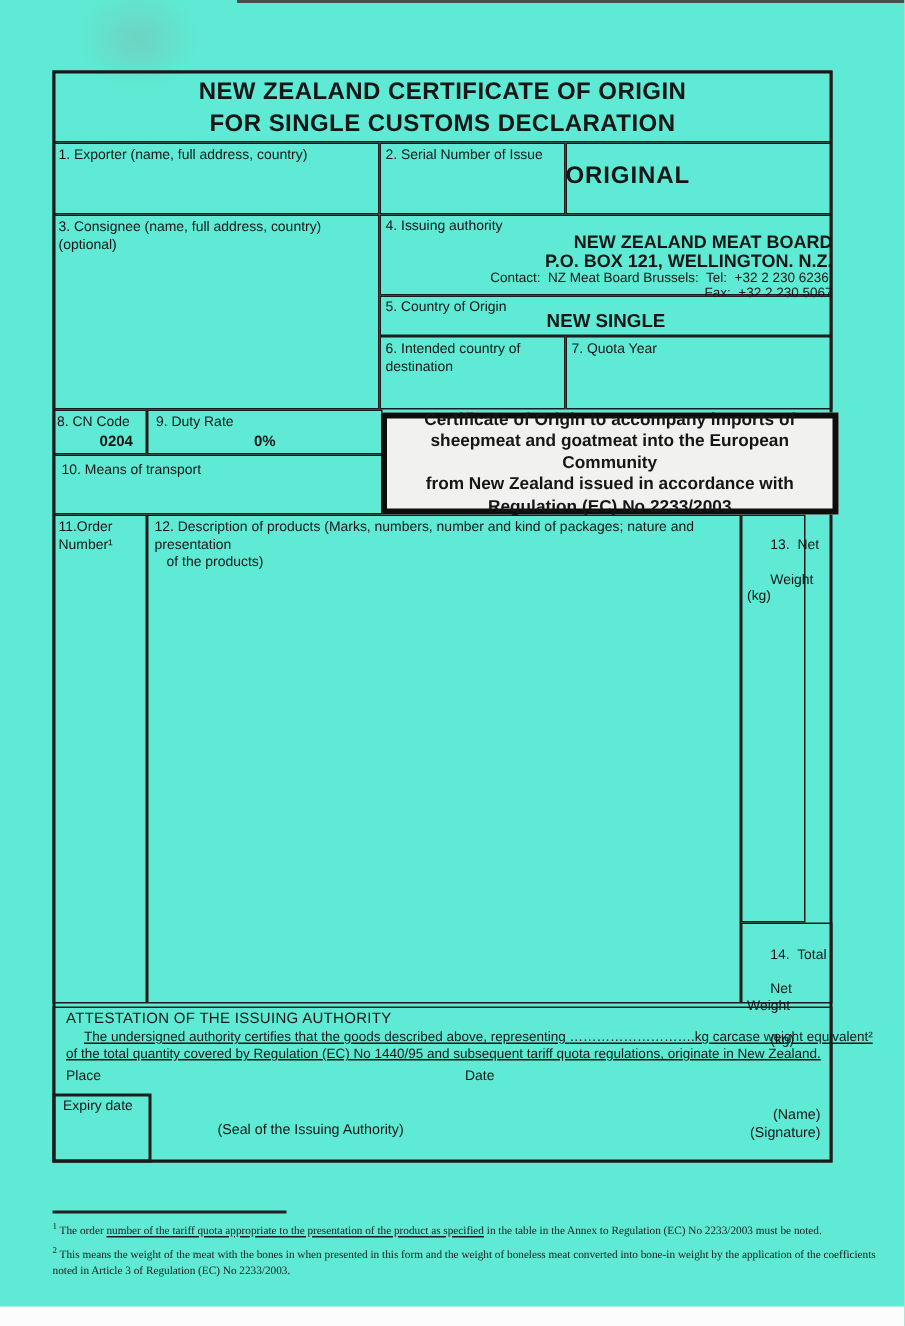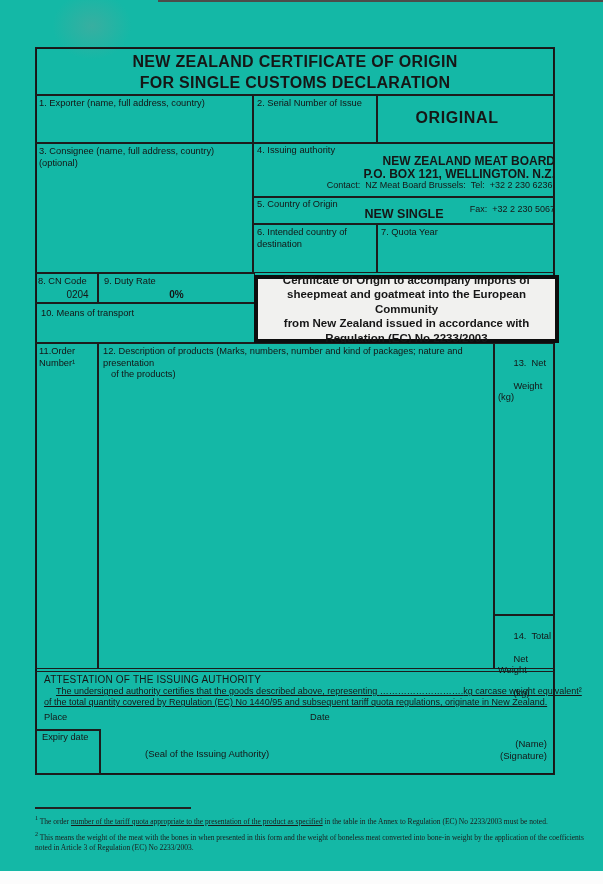--- a/index.html
+++ b/index.html
@@ -1,18 +1,18 @@
 <!DOCTYPE html>
 <html><head>
 <meta charset="utf-8">
 <style>
   html,body{margin:0;padding:0;background:#d8d8d6;}
   #page{
     position:relative;width:603px;height:884px;margin:0 auto;
-    background:#14b8a6;overflow:hidden;
+    background:#5eead4;overflow:hidden;
     font-family:"Liberation Sans",sans-serif;color:#161616;
   }
   
   .top-edge{position:absolute;left:158px;top:0;width:445px;height:2px;background:#4c4c4a;}
   .smudge{position:absolute;left:52px;top:-8px;width:80px;height:68px;
     background:radial-gradient(ellipse at center,rgba(150,150,146,.28),rgba(150,150,146,0) 70%);}
   .bottom-strip{position:absolute;left:0;top:871px;width:603px;height:13px;background:#fcfcfc;}
 
   .cell{position:absolute;border:1px solid #1c1c1c;box-sizing:border-box;}
   .outline{position:absolute;left:35px;top:47px;width:520px;height:728px;
@@ -22,53 +22,53 @@
   .pre{white-space:pre-wrap;}
   .nw{white-space:nowrap;text-decoration:underline;}
 
   .title-cell{left:35px;top:47px;width:520px;height:48px;}
   .title-text{position:absolute;left:35px;top:51px;width:520px;text-align:center;
     font-size:16px;font-weight:bold;letter-spacing:.3px;line-height:21px;}
 
   .box1{left:35px;top:95px;width:218px;height:48px;}
   .box2{left:253px;top:95px;width:124px;height:48px;}
   .boxO{left:377px;top:95px;width:178px;height:48px;}
-  .original-text{position:absolute;left:377px;top:109px;width:160px;text-align:center;
+  .original-text{position:absolute;left:377px;top:109px;width:160px;
     font-size:16px;font-weight:bold;letter-spacing:.6px;}
 
   .box3{left:35px;top:143px;width:218px;height:130px;}
   .box4{left:253px;top:143px;width:302px;height:54px;}
   .box5{left:253px;top:197px;width:302px;height:27px;}
   .box6{left:253px;top:224px;width:124px;height:49px;}
   .box7{left:377px;top:224px;width:178px;height:49px;}
 
   .auth-line{position:absolute;left:253px;width:302px;text-align:right;}
   .auth-name{top:154px;font-size:12px;font-weight:bold;}
   .auth-addr{top:167px;font-size:12px;font-weight:bold;}
   .auth-contact{top:180px;font-size:9px;}
-  .auth-fax{top:204px;font-size:9px;}
+  .auth-fax{top:190px;font-size:9px;}
   .origin-value{position:absolute;left:253px;top:207px;width:302px;text-align:center;
     font-size:12.5px;font-weight:bold;}
 
   .box8{left:35px;top:273px;width:63px;height:30px;}
   .box9{left:98px;top:273px;width:157px;height:30px;}
   .box10{left:35px;top:303px;width:220px;height:40px;}
   .cn-value{position:absolute;left:35px;top:289px;width:85px;text-align:center;
-    font-size:10px;font-weight:normal;}
+    font-size:10px;font-weight:bold;}
   .duty-value{position:absolute;left:98px;top:289px;width:157px;text-align:center;
     font-size:10px;font-weight:bold;}
 
   .notice{position:absolute;left:254px;top:275px;width:305px;height:68px;
     border:4px solid #0d0d0d;box-sizing:border-box;background:#f1f1ef;
     display:flex;align-items:center;justify-content:center;z-index:3;}
   .notice-inner{text-align:center;font-size:11.5px;font-weight:bold;line-height:14.5px;}
 
   .box11{left:35px;top:343px;width:63px;height:326px;}
   .box12{left:98px;top:343px;width:396px;height:326px;}
-  .box13{left:494px;top:343px;width:60px;height:272px;}
+  .box13{left:494px;top:343px;width:43px;height:272px;}
   .box14{left:494px;top:615px;width:61px;height:54px;}
 
   .attest-box{left:35px;top:671px;width:520px;height:104px;}
   .attest-heading{position:absolute;left:44px;top:674px;font-size:10px;letter-spacing:.2px;}
   .attest-l1{position:absolute;left:56px;top:686px;font-size:9px;}
   .attest-l2{position:absolute;left:44px;top:697px;font-size:9px;}
   .place{position:absolute;left:44px;top:712px;font-size:9.3px;}
   .date{position:absolute;left:310px;top:712px;font-size:9.3px;}
   .expiry-box{left:35px;top:729px;width:66px;height:46px;border-width:2px;z-index:2;}
   .expiry-lbl{position:absolute;left:42px;top:732px;font-size:9.3px;}

